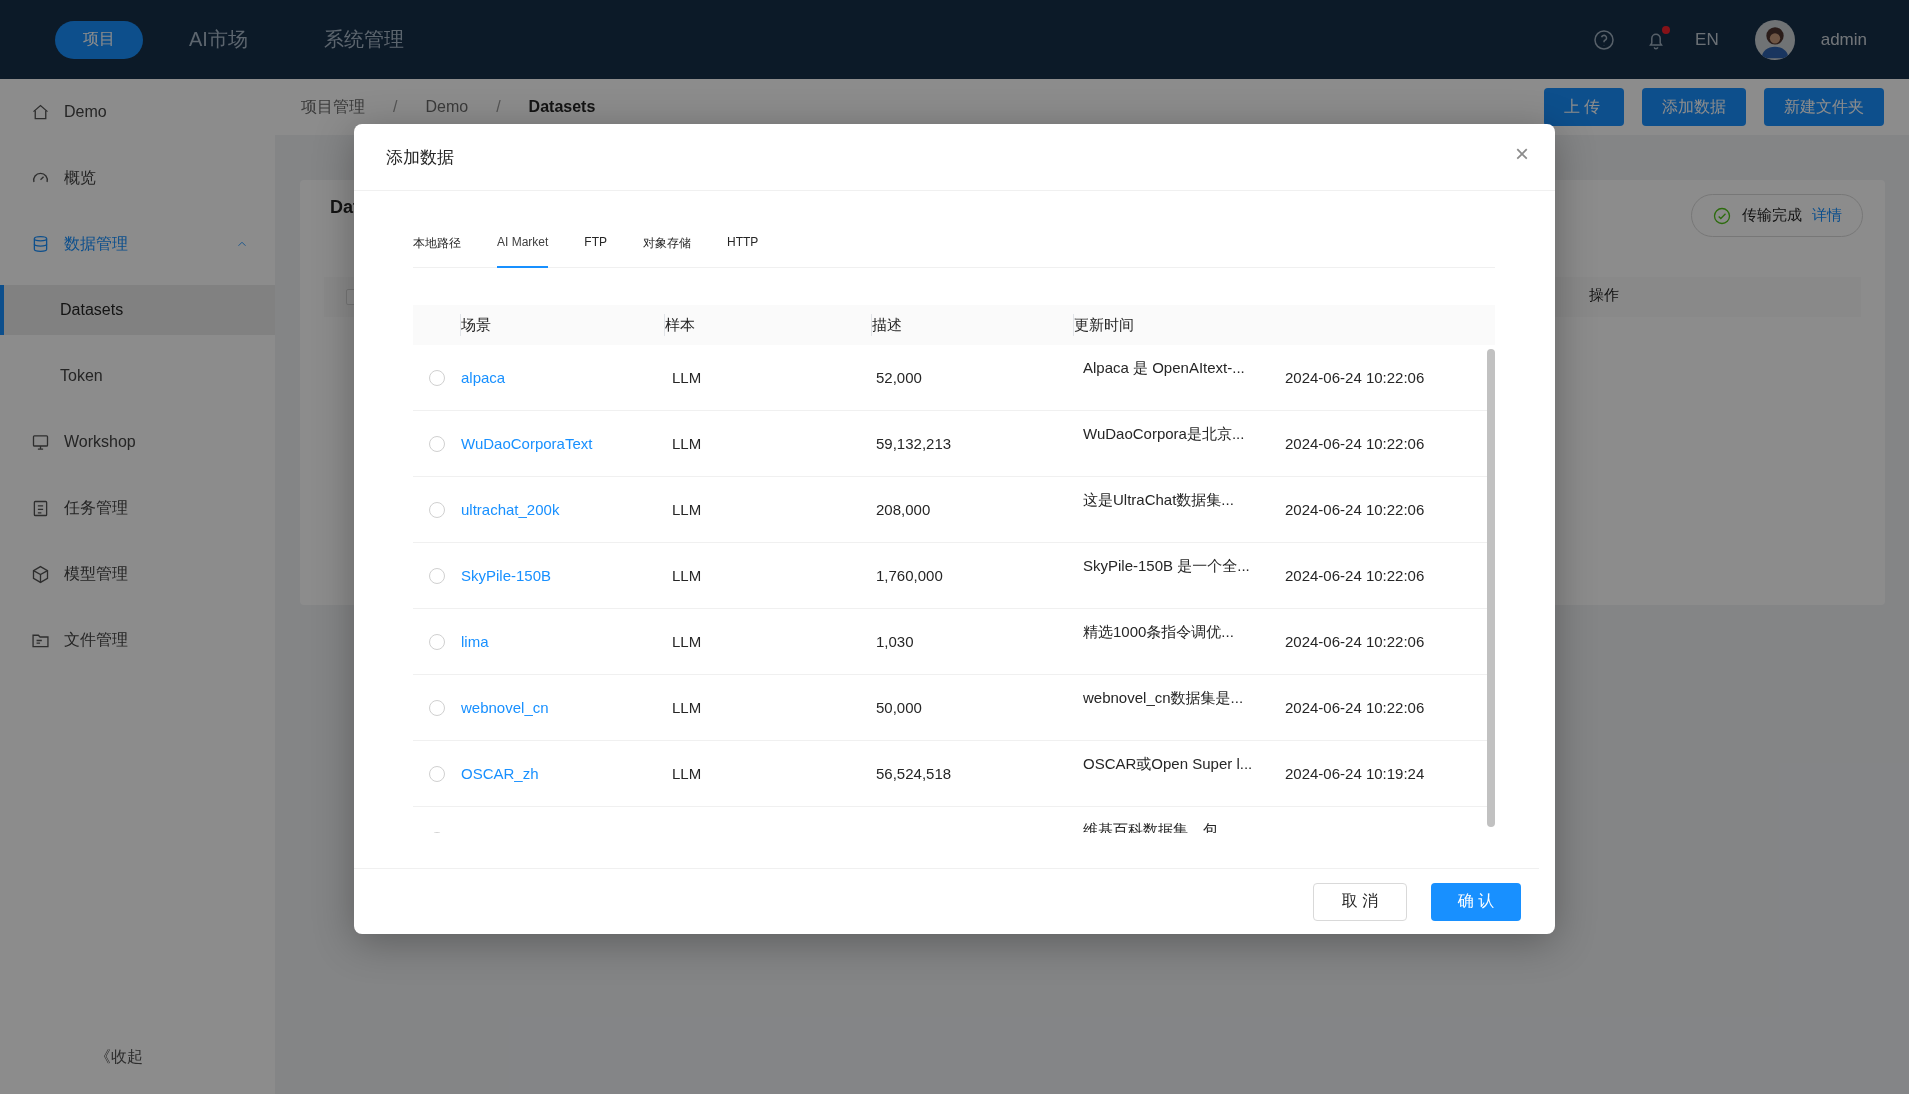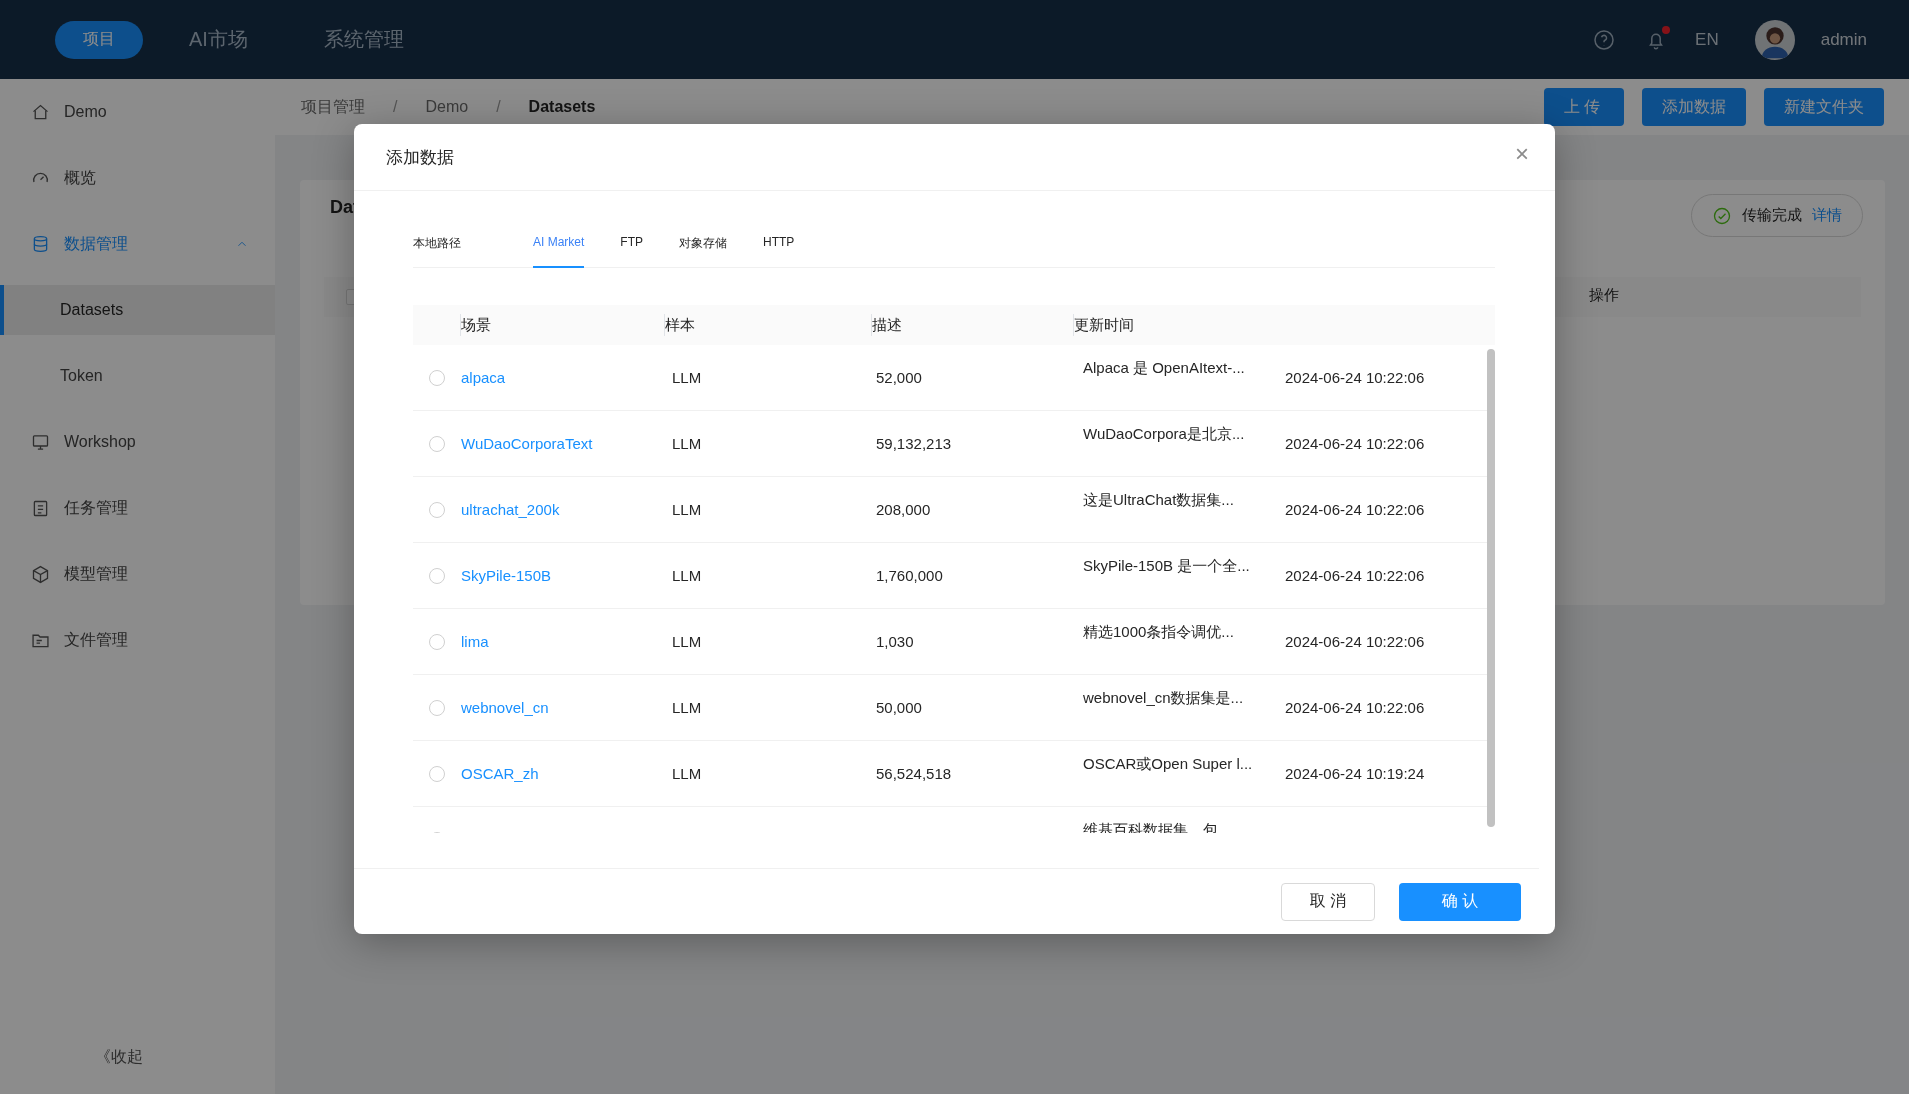--- a/index.html
+++ b/index.html
@@ -59,42 +59,42 @@
   .ghost-ops { position:absolute; left:1265px; top:9px; font-size:15px; color:#262626; }
 
   
   .overlay { position:absolute; inset:0; background:rgba(0,0,0,0.45); z-index:10; }
   .modal { position:absolute; left:354px; top:124px; width:1201px; height:810px; background:#fff; border-radius:8px; box-shadow:0 8px 40px rgba(0,0,0,0.3); z-index:20; }
   .modal-header { height:67px; border-bottom:1px solid #f0f0f0; display:flex; align-items:center; padding-left:32px; position:relative; }
   .modal-title { font-size:17px; font-weight:500; color:#262626; }
   .modal-close { position:absolute; right:26px; top:18px; font-size:24px; color:#8c8c8c; line-height:1; cursor:pointer; }
   .tabs { margin:44px 60px 0 59px; display:flex; border-bottom:1px solid #f0f0f0; }
   .tab { font-size:12px; color:#262626; padding-bottom:15px; margin-right:36px; cursor:pointer; }
-  .tab.active { color:#3b82f6; border-bottom:2px solid #1890ff; margin-bottom:-1px;margin-left:36px; }
+  .tab.active { color:#404040; border-bottom:2px solid #1890ff; margin-bottom:-1px; }
 
   .mtable { margin:37px 60px 0 59px; width:1082px; }
   .mthead { display:flex; height:40px; background:#fafafa; align-items:center; }
   .mth { font-size:15px; color:#262626; position:relative; height:40px; display:flex; align-items:center; }
   .mth:not(:last-child)::after { content:""; position:absolute; right:0; top:9px; width:1px; height:22px; background:#e1e4e8; }
   .c-radio { width:48px; flex:none; justify-content:center; display:flex; align-items:center; }
   .c-name { width:211px; flex:none; }
   .c-scene { width:204px; flex:none; }
   .c-samples { width:207px; flex:none; }
   .c-desc { width:202px; flex:none; }
   .c-time { width:210px; flex:none; }
   .mviewport { height:488px; overflow:hidden; position:relative; }
   .mrow { display:flex; height:66px; align-items:center; border-bottom:1px solid #f0f0f0; }
   .radio { width:16px; height:16px; border:1px solid #d0d0d0; border-radius:50%; background:#fff; cursor:pointer; }
   .cell { font-size:15px; color:#262626; overflow:hidden; white-space:nowrap; }
   .cell.name { color:#1890ff; cursor:pointer; }
   .cell.desc { transform:translateY(-9px); padding-right:10px; text-overflow:ellipsis; }
   .scroll-thumb { position:absolute; right:0; top:4px; width:8px; height:478px; border-radius:4px; background:#c1c1c1; cursor:pointer; }
   .modal-footer { position:absolute; left:0; right:16px; bottom:0; height:66px; border-top:1px solid #f0f0f0; display:flex; align-items:center; justify-content:flex-end; gap:24px; padding-right:18px; }
   .btn-cancel { width:94px; height:38px; border:1px solid #d9d9d9; border-radius:4px; background:#fff; color:#262626; font-size:16px; cursor:pointer; font-family:inherit; }
-  .btn-confirm { width:122px; height:38px; border:none; border-radius:4px; background:#1890ff; color:#fff; font-size:16px; cursor:pointer; font-family:inherit; }
+  .btn-confirm { width:90px; height:38px; border:none; border-radius:4px; background:#1890ff; color:#fff; font-size:16px; cursor:pointer; font-family:inherit; }
 </style>
 </head>
 <body>
 
 <div class="screen">
 
   <div class="navbar">
     <div class="nav-pill">项目</div>
     <div class="nav-item m1">AI市场</div>
     <div class="nav-item m2">系统管理</div>

